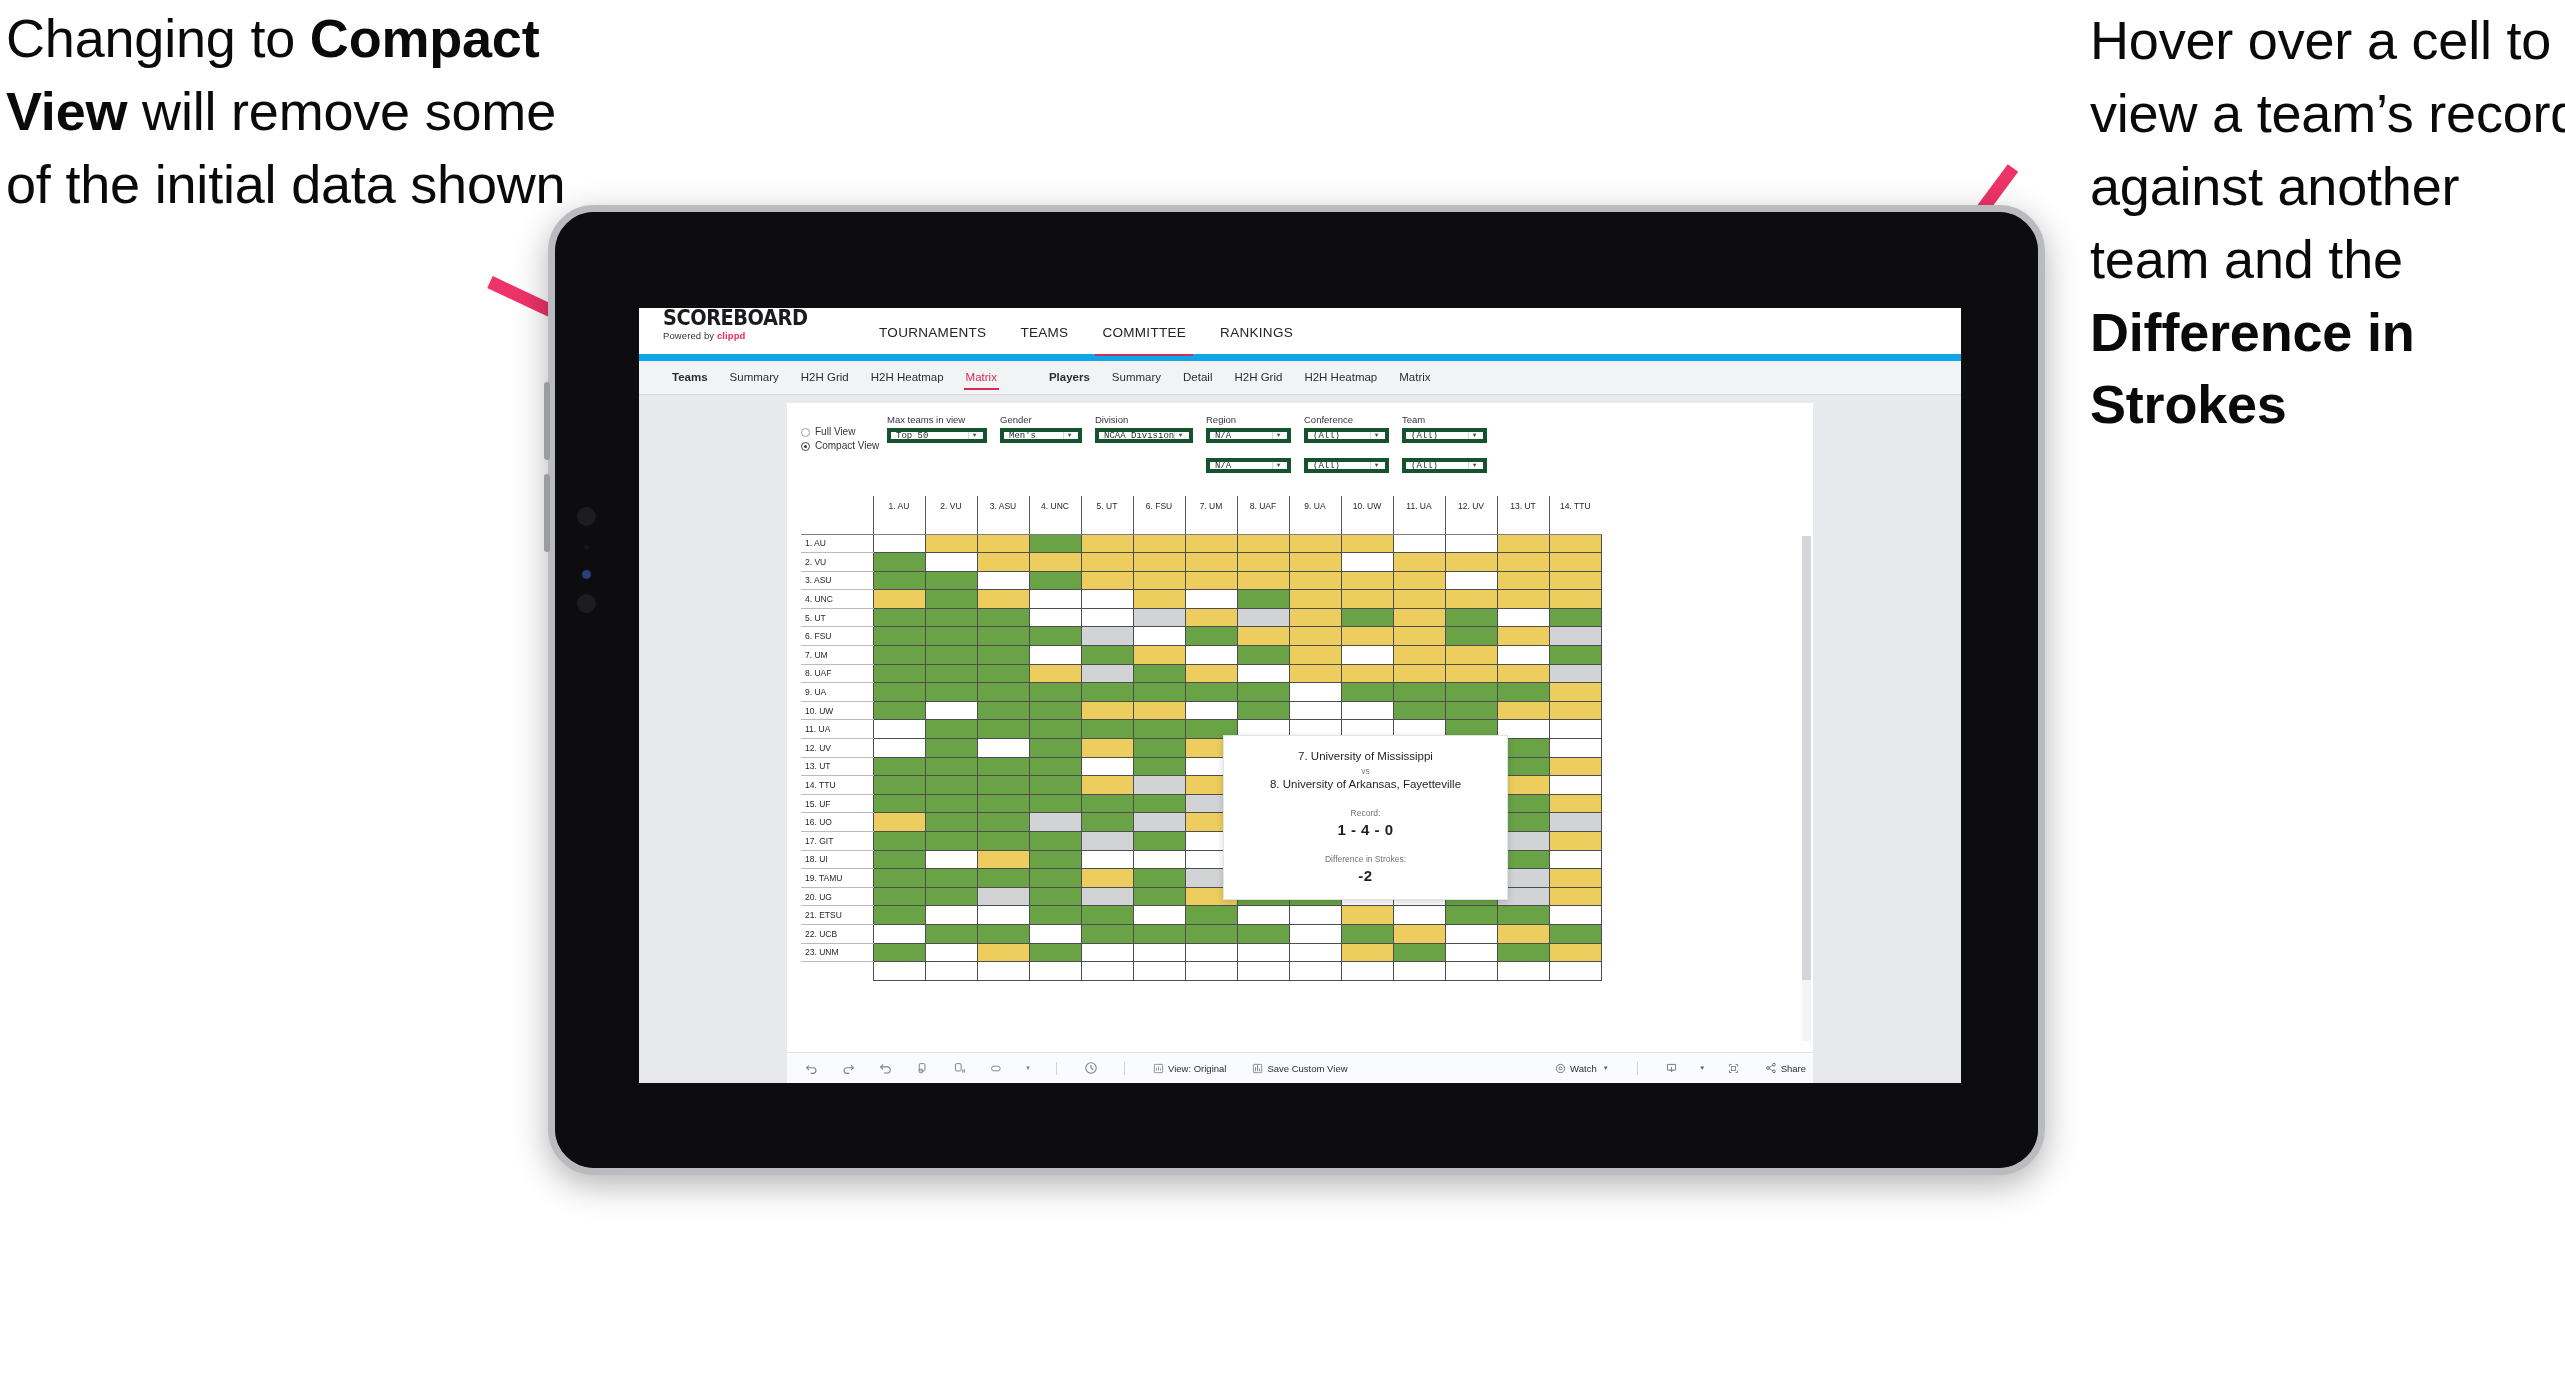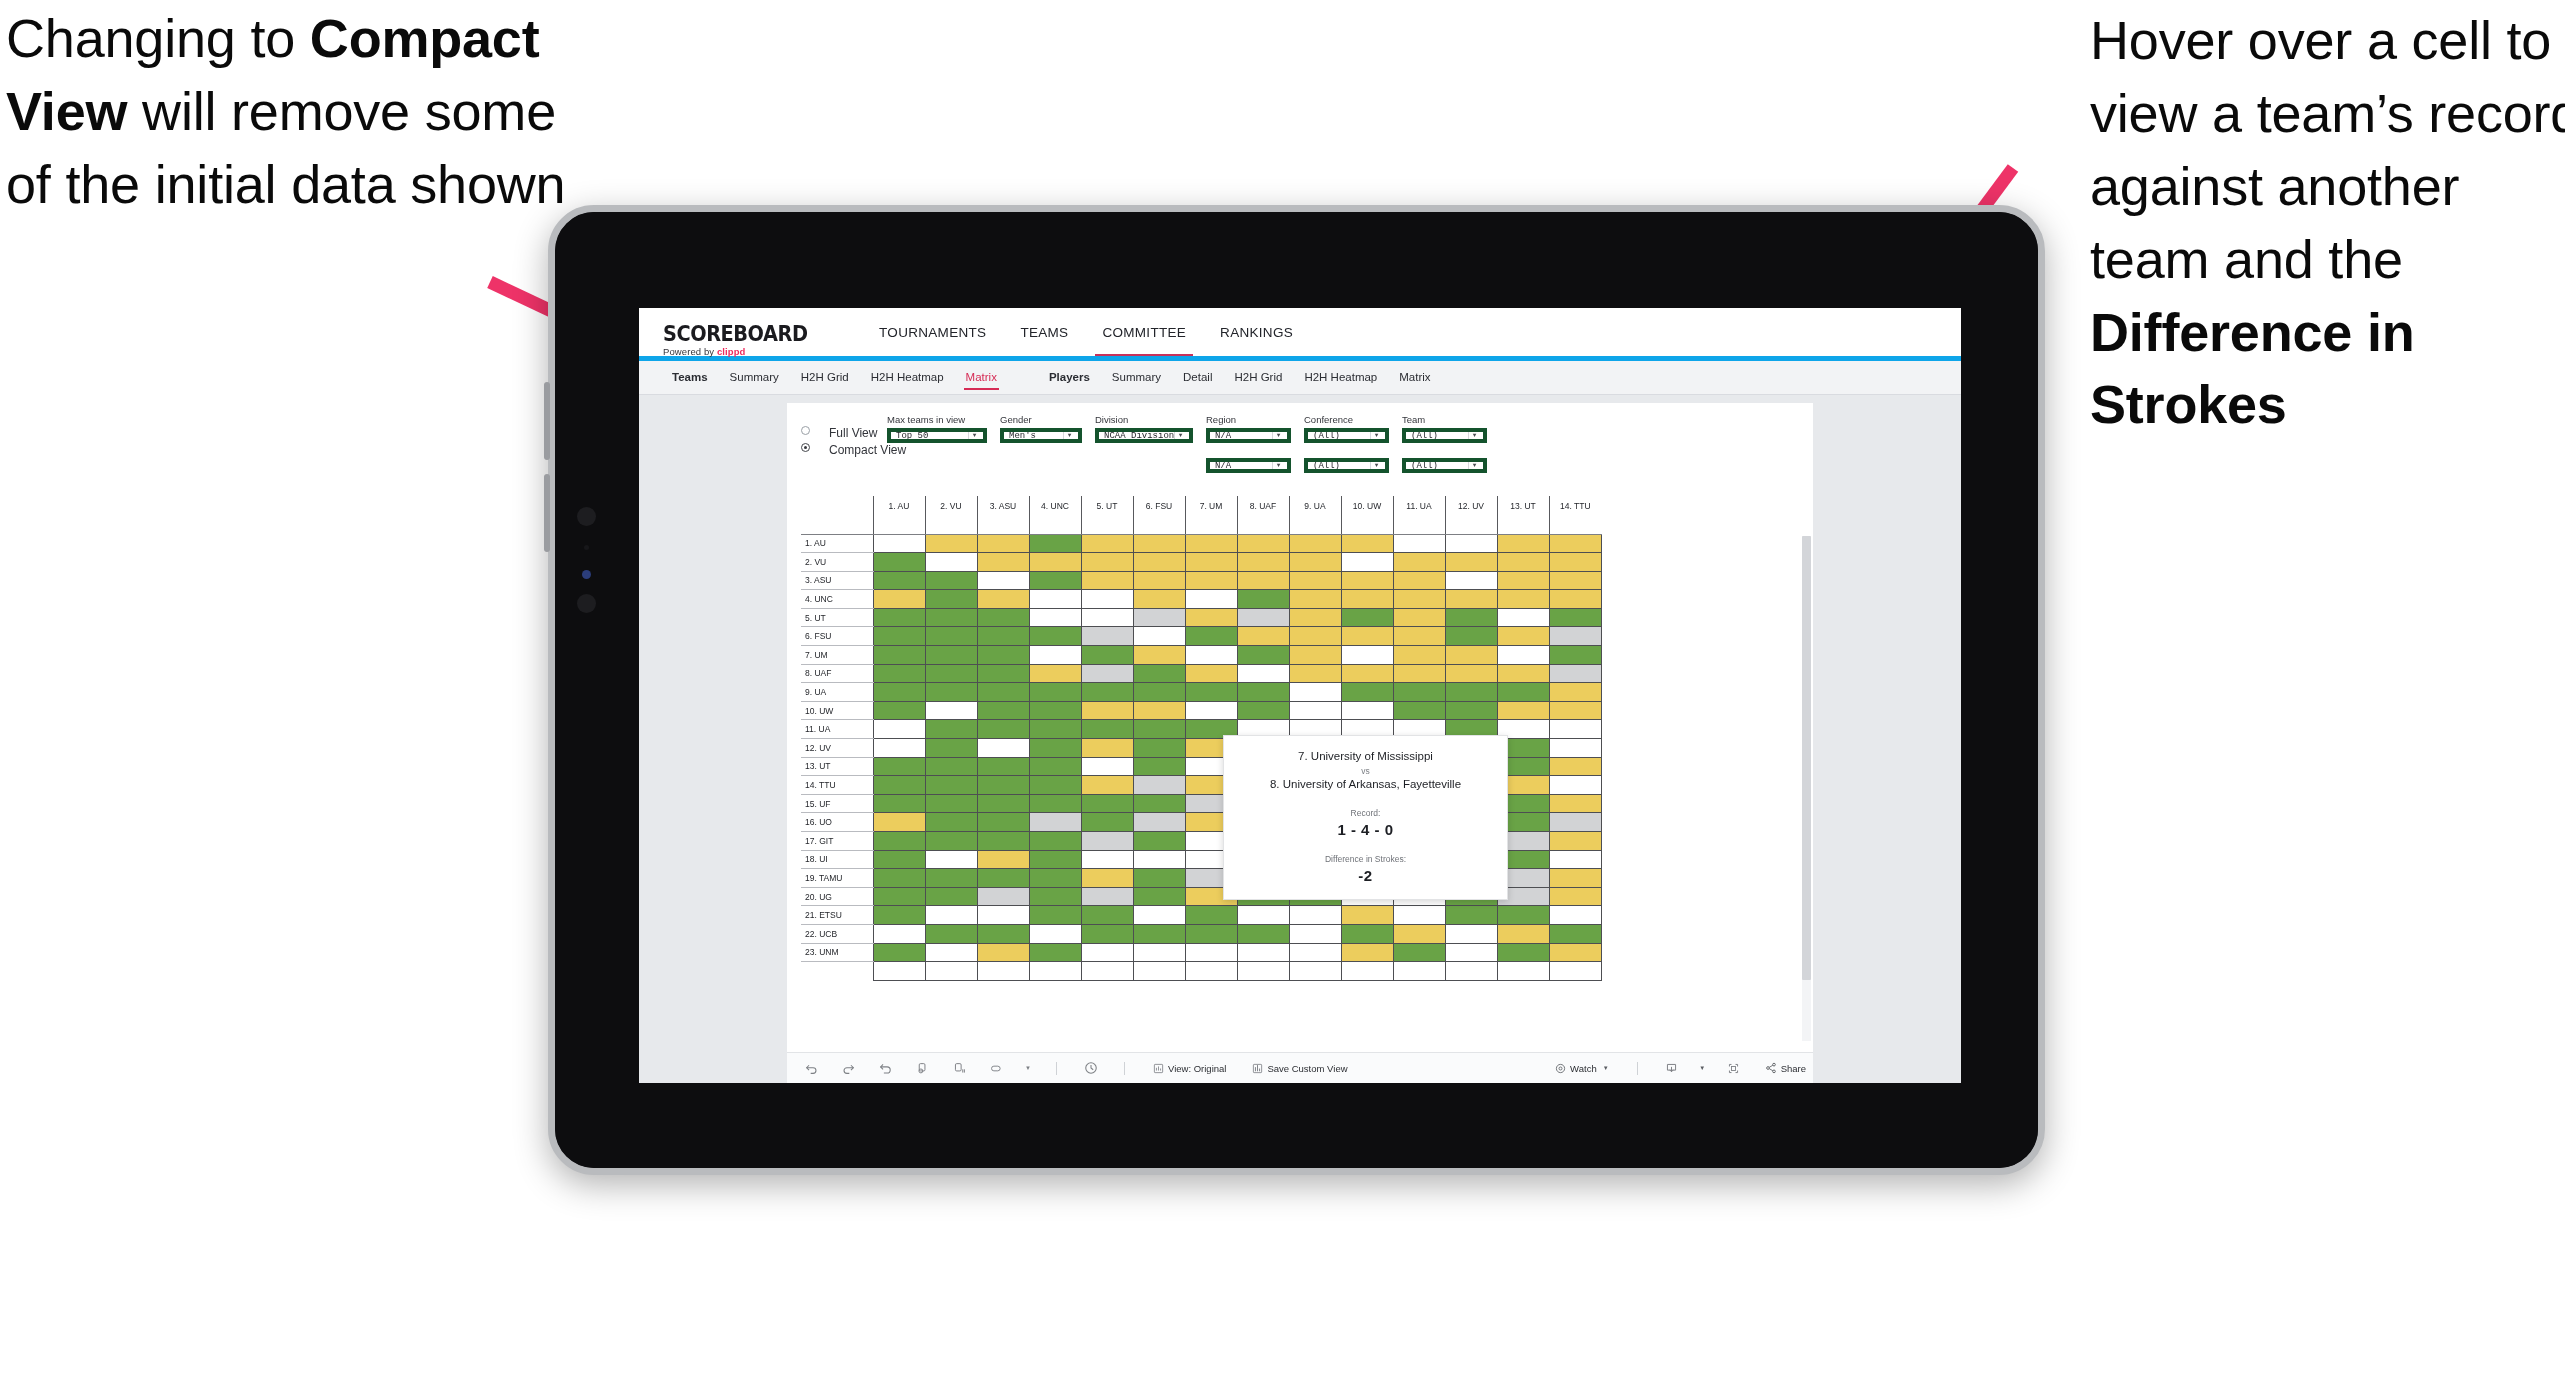--- a/index.html
+++ b/index.html
@@ -98,23 +98,23 @@
     height: 775px;
     background: #ffffff;
     overflow: hidden;
   }
 
   
   #topnav {
     position: relative;
     height: 53px;
     background: #ffffff;
-    border-bottom: 5px solid #0ea5e9;
+    border-bottom: 7px solid #0ea5e9;
     display: flex;
-    align-items: flex-end;
+    align-items: flex-start;
     padding-left: 24px;
   }
   #brand { margin-right: 42px; line-height: 1; }
   #brand-title {
     font-family: "DejaVu Sans", sans-serif;
     font-weight: 700;
     font-size: 21px;
     letter-spacing: -0.5px;
     color: #1b1b1f;
     transform: scaleX(0.92);
@@ -198,24 +198,24 @@
   
   #filters {
     display: flex;
     align-items: flex-start;
     padding: 11px 0 8px 14px;
     gap: 0;
   }
   .viewtoggle { width: 86px; padding-top: 12px; }
   .radio-row {
     display: flex;
-    align-items: flex-start;
-    gap: 19px;
+    align-items: flex-end;
+    gap: 5px;
     margin-bottom: 3px;
-    font-size: 12px;
+    font-size: 10px;
     color: #32343a;
     white-space: nowrap;
   }
   .radio {
     width: 9px; height: 9px;
     border-radius: 50%;
     border: 1px solid #9aa0a6;
     background: #fff;
     position: relative;
     flex: none;

